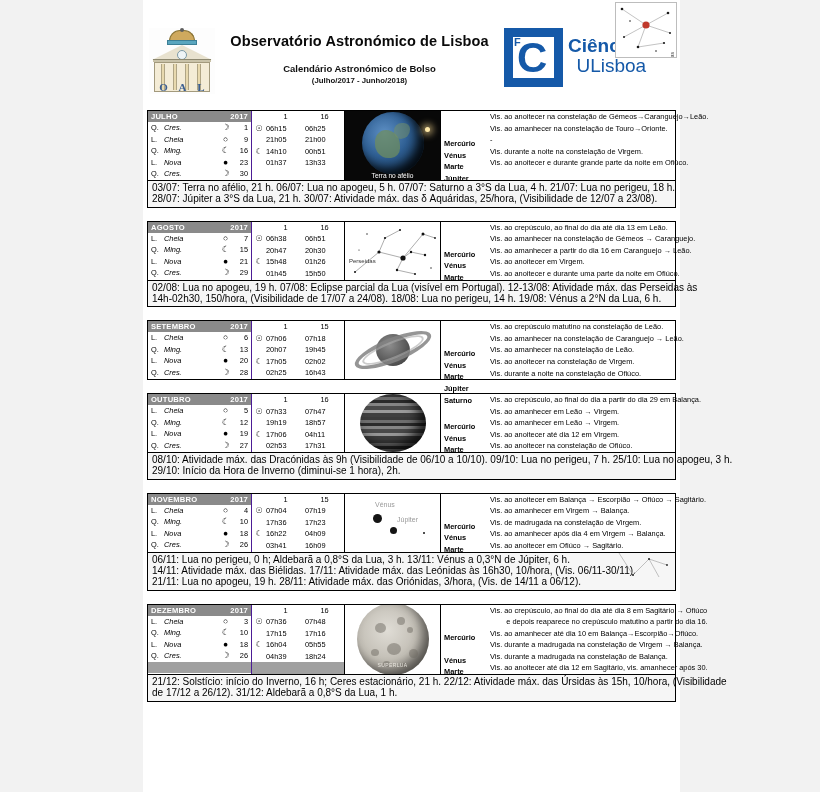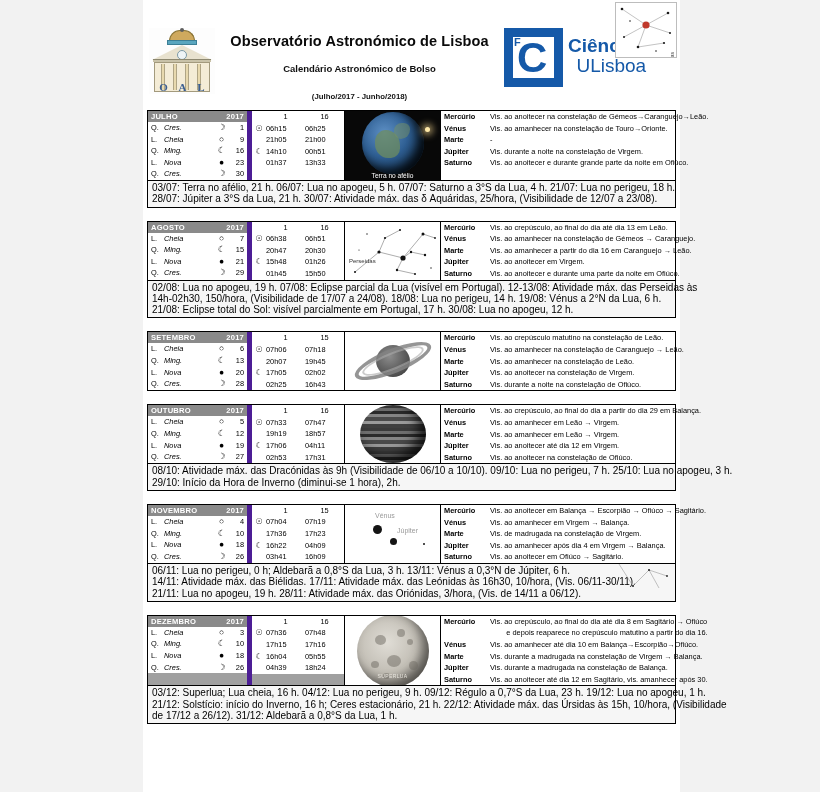--- a/index.html
+++ b/index.html
@@ -76,21 +76,21 @@
   }
   .main-title {
     font-size: 14.5px; font-weight: bold; color: #0a0a0a;
     letter-spacing: .1px; line-height: 1.1; margin-top: 6px;
   }
   .sub-title {
     font-size: 9.5px; font-weight: bold; color: #111;
     margin-top: 13px;
   }
   .sub-title2 {
-    font-size: 7.8px; font-weight: bold; color: #111; margin-top: 18px;
+    font-size: 7.8px; font-weight: bold; color: #111; margin-top: 2px;
   }
   .cl-logo { flex: 0 0 170px; display: flex; align-items: flex-start; gap: 5px; }
   .cl-box {
     width: 59px; height: 59px; border: 9px solid #1559a8;
     background: #fff; position: relative; flex: 0 0 59px;
   }
   .cl-c {
     position: absolute; left: 4px; top: 0px;
     font-family: "Liberation Sans", sans-serif;
     font-size: 42px; font-weight: bold; color: #1559a8;
@@ -106,21 +106,21 @@
 
   
   .month {
     margin: 0 4px 13px 4px;
     border: 1px solid #000;
     background: #fff;
   }
   .mrow { display: flex; align-items: stretch; }
   .col-phases {
     flex: 0 0 104px;
-    border-right: 5px solid #4c1d95;
+    border-right: 1px solid #4c1d95;
   }
   .mhead {
     background: #8a8a8a; color: #fff;
     font-size: 7.6px; font-weight: bold;
     padding: 1px 3px; display: flex; justify-content: space-between;
     letter-spacing: .2px;
   }
   .phase {
     display: flex; align-items: center;
     font-size: 7.4px; color: #000; padding: 0 3px;
@@ -143,21 +143,21 @@
   .trow .tc { flex: 1 1 0; }
   .col-img {
     flex: 0 0 96px; border-right: 1px solid #000;
     position: relative; overflow: hidden;
   }
   .col-desc { flex: 1 1 auto; }
   .drow {
     display: flex; font-size: 7.4px; height: 11.6px; line-height: 11.6px;
     padding-left: 3px;
   }
-  .d-planet { flex: 0 0 46px; font-weight: bold; }
+  .d-planet { flex: 0 0 46px; font-weight: bold; margin-top: 27px; }
   .d-text { flex: 1 1 auto; white-space: nowrap; }
   .d-cont { padding-left: 49px; font-size: 7.4px; height: 11.6px; line-height: 11.6px; text-align: right; }
   .greybar { background: #a0a0a0; height: 11.6px; }
   .events {
     border-top: 1px solid #000;
     background: #f6f6f6;
     padding: 1px 4px 2px 4px;
     position: relative;
   }
   .ev {
@@ -510,21 +510,20 @@
             <div class="drow">
         <span class="d-planet">Saturno</span>
         <span class="d-text">Vis. ao anoitecer e durante uma parte da noite em Ofiúco.</span>
       </div>
 
       </div>
     </div>
     <div class="events">
           <div class="ev">02/08: Lua no apogeu, 19 h. 07/08: Eclipse parcial da Lua (visível em Portugal). 12-13/08: Atividade máx. das Perseidas às</div>
           <div class="ev">14h-02h30, 150/hora, (Visibilidade de 17/07 a 24/08). 18/08: Lua no perigeu, 14 h. 19/08: Vénus a 2°N da Lua, 6 h.</div>
-          <div class="ev">21/08: Eclipse total do Sol: visível parcialmente em Portugal, 17 h. 30/08: Lua no apogeu, 12 h.</div>
         </div>
   </div>
       <div class="month">
     <div class="mrow">
       <div class="col-phases">
             <div class="mhead">
       <span>SETEMBRO</span>
       <span>2017</span>
     </div>
             <div class="phase">
@@ -947,19 +946,18 @@
         <span class="d-text">Vis. durante a madrugada na constelação de Balança.</span>
       </div>
             <div class="drow">
         <span class="d-planet">Saturno</span>
         <span class="d-text">Vis. ao anoitecer até dia 12 em Sagitário, vis. amanhecer após 30.</span>
       </div>
 
       </div>
     </div>
     <div class="events">
-          <div class="ev">03/12: Superlua; Lua cheia, 16 h. 04/12: Lua no perigeu, 9 h. 09/12: Régulo a 0,7°S da Lua, 23 h. 19/12: Lua no apogeu, 1 h.</div>
           <div class="ev">21/12: Solstício: início do Inverno, 16 h; Ceres estacionário, 21 h. 22/12: Atividade máx. das Úrsidas às 15h, 10/hora, (Visibilidade</div>
           <div class="ev">de 17/12 a 26/12). 31/12: Aldebarã a 0,8°S da Lua, 1 h.</div>
         </div>
   </div>
     </div>
 </div>
 
 </body></html>

